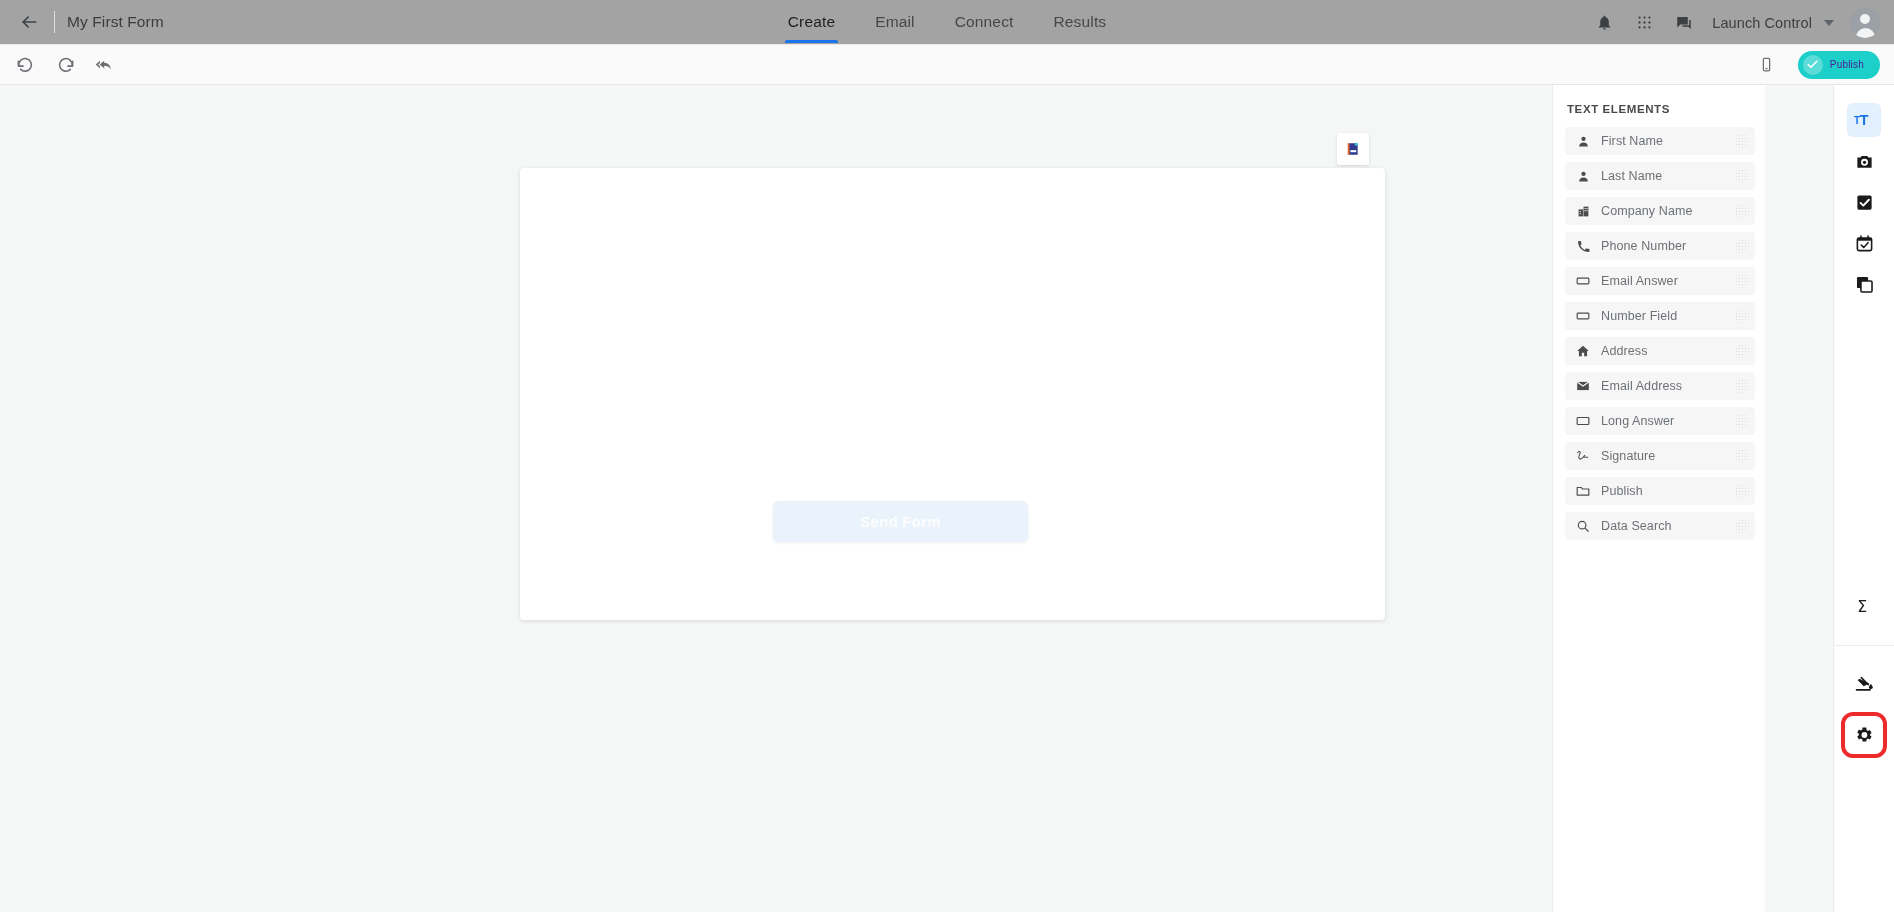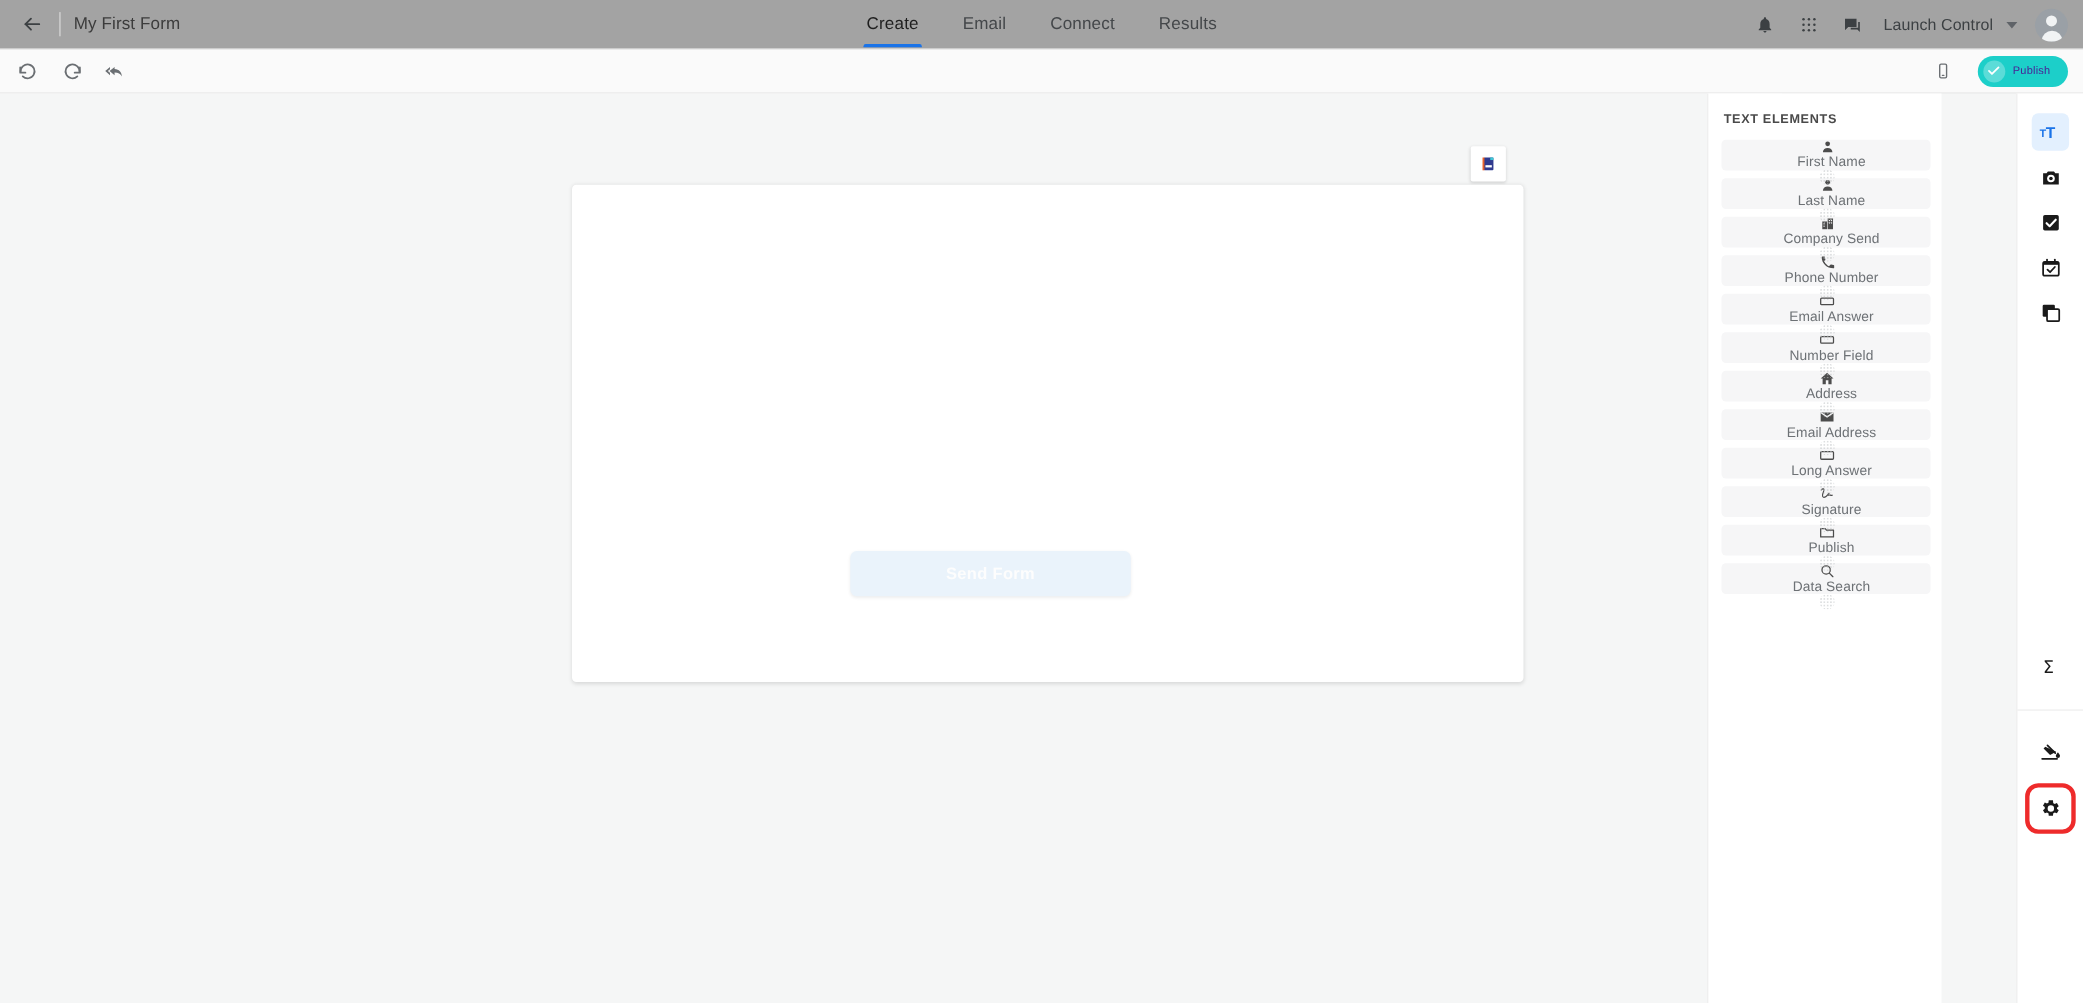--- a/index.html
+++ b/index.html
@@ -126,21 +126,21 @@
     background: #ffffff; border-left: 1px solid #ececec;
     padding: 18px 10px 0 12px;
   }
   .panel-title {
     font-size: 11.5px; font-weight: bold; color: #4a4a4a;
     letter-spacing: .6px; margin: 0 0 12px 2px;
   }
   .el-item {
     height: 28px; background: #f6f6f7; border-radius: 4px;
     display: flex; align-items: center; margin-bottom: 7px;
-    cursor: pointer; padding: 0 6px 0 8px; flex-direction: column;
+    cursor: pointer; padding: 0 6px 0 8px;
   }
   .el-icon {
     width: 20px; display: flex; align-items: center; justify-content: center;
     color: #4c4c4c; flex: none;
   }
   .el-label {
     flex: 1; font-size: 12.5px; color: #6d7175; margin-left: 8px;
     letter-spacing: .1px; white-space: nowrap;
   }
   .drag-dots {
@@ -304,21 +304,21 @@
           <rect x="3" y="8" width="8" height="13"></rect>
             <rect x="12" y="3" width="9" height="18"></rect>
           <rect x="14" y="5.5" width="2" height="2" fill="#f6f6f7"></rect>
             <rect x="17.5" y="5.5" width="2" height="2" fill="#f6f6f7"></rect>
           <rect x="14" y="9.5" width="2" height="2" fill="#f6f6f7"></rect>
             <rect x="17.5" y="9.5" width="2" height="2" fill="#f6f6f7"></rect>
           <rect x="5" y="11" width="2" height="2" fill="#f6f6f7"></rect>
             <rect x="5" y="15" width="2" height="2" fill="#f6f6f7"></rect>
         </svg>
       </span>
-      <span class="el-label">Company Send</span>
+      <span class="el-label">Company Name</span>
       <span class="drag-dots"></span>
     </div>
 
     <div class="el-item">
       <span class="el-icon">
         <svg width="13" height="13" viewBox="0 0 24 24" fill="#4c4c4c">
             <path d="M6.6 10.8c1.7 3.3 4.3 5.9 7.6 7.6l2.5-2.5c.3-.3.8-.4 1.2-.3 1.3.4 2.7.7 4.1.7.6 0 1 .4 1 1V21c0 .6-.4 1-1 1C10.4 22 2 13.6 2 3c0-.6.4-1 1-1h3.5c.6 0 1 .4 1 1 0 1.4.2 2.8.7 4.1.1.4 0 .9-.3 1.2l-2.3 2.5z"></path>
           </svg>
       </span>
       <span class="el-label">Phone Number</span>

